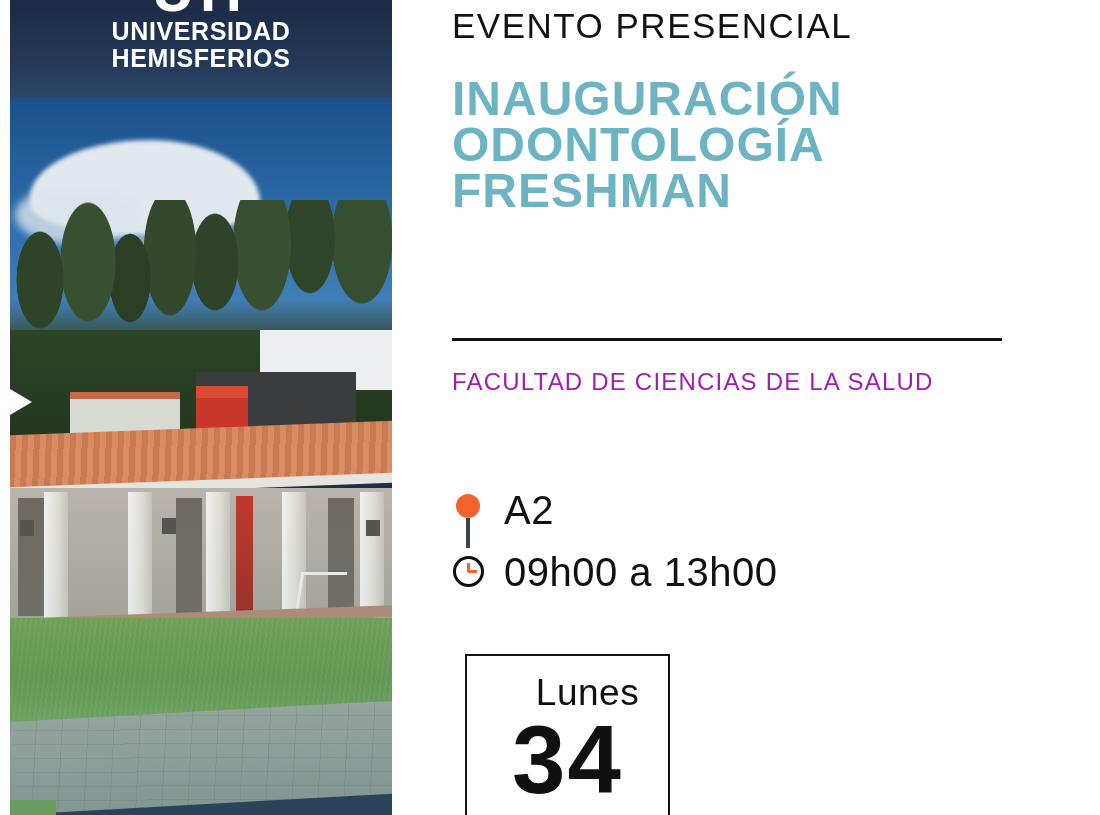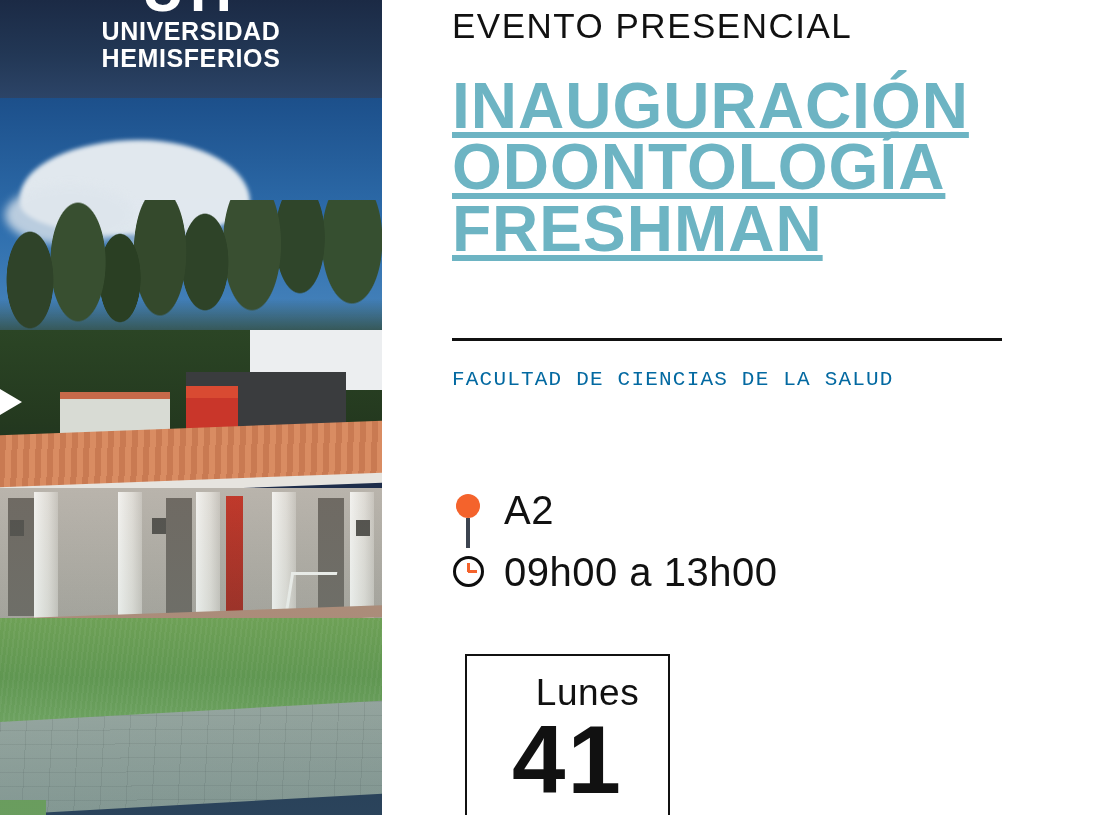--- a/index.html
+++ b/index.html
@@ -6,21 +6,21 @@
   html, body {
     width:1100px; height:815px;
     background:#ffffff;
     font-family:"Liberation Sans", sans-serif;
     overflow:hidden;
   }
   .poster { position:relative; width:1100px; height:815px; background:#fff; }
 
   
   .photo-panel {
-    position:absolute; left:0; top:0; width:382px; height:815px;
+    position:absolute; left:10px; top:0; width:382px; height:815px;
     overflow:hidden; background:#1e2d4a;padding-left:32px;
   }
   .photo-scene { position:absolute; inset:0; }
 
   
   .sky {
     position:absolute; left:0; top:96px; width:382px; height:300px;
     background:linear-gradient(180deg,#1c4f8a 0%,#2f6fae 45%,#5a94c6 100%);
   }
   .cloud {
@@ -187,33 +187,32 @@
   
   .content { position:absolute; left:452px; top:0; width:600px; height:815px; }
 
   .eyebrow {
     position:absolute; left:0; top:6px;
     font-size:35px; letter-spacing:1.5px; color:#111; font-weight:400;
     white-space:nowrap;
   }
   .headline {
     position:absolute; left:0; top:76px; width:560px;
-    font-size:64px; font-weight:bold; line-height:.96;
+    font-size:48px; font-weight:bold; line-height:.96;
     letter-spacing:1px;
-    text-decoration:underline;
   }
   .headline .ln { display:block; }
 
   .rule {
     position:absolute; left:0; top:338px; width:550px; height:3px;
     background:#111;
   }
   .faculty {
     position:absolute; left:0; top:368px;
-    font-size:21px; letter-spacing:1.2px; color:#0369a1; white-space:nowrap;font-family:Liberation Mono, monospace;
+    font-size:24px; letter-spacing:1.2px; color:#a21caf; white-space:nowrap;
   }
 
   .info-rows { position:absolute; left:0; top:492px; }
   .info-row { position:relative; height:68px; }
   .info-icon {
     position:absolute; left:0; top:0; width:42px; height:62px;
   }
   .pin-head {
     position:absolute; left:4px; top:2px; width:24px; height:24px;
     border-radius:50%; background:#F4632C;
@@ -348,17 +347,17 @@
           <span class="clock-h"></span>
           <span class="clock-m"></span>
         </span>
         <span class="info-text">09h00 a 13h00</span>
       </div>
 
     </div>
 
     <div class="date-box">
       <div class="date-day">Lunes</div>
-      <div class="date-num">41</div>
+      <div class="date-num">34</div>
     </div>
 
   </div>
 </div>
 
 </body></html>

